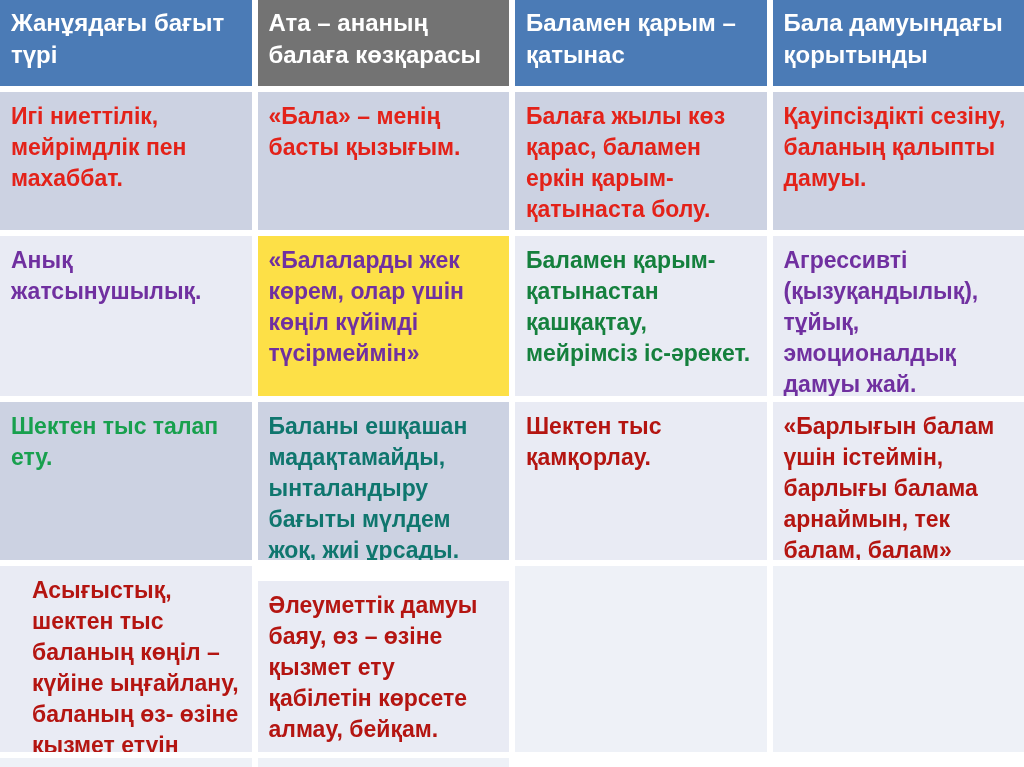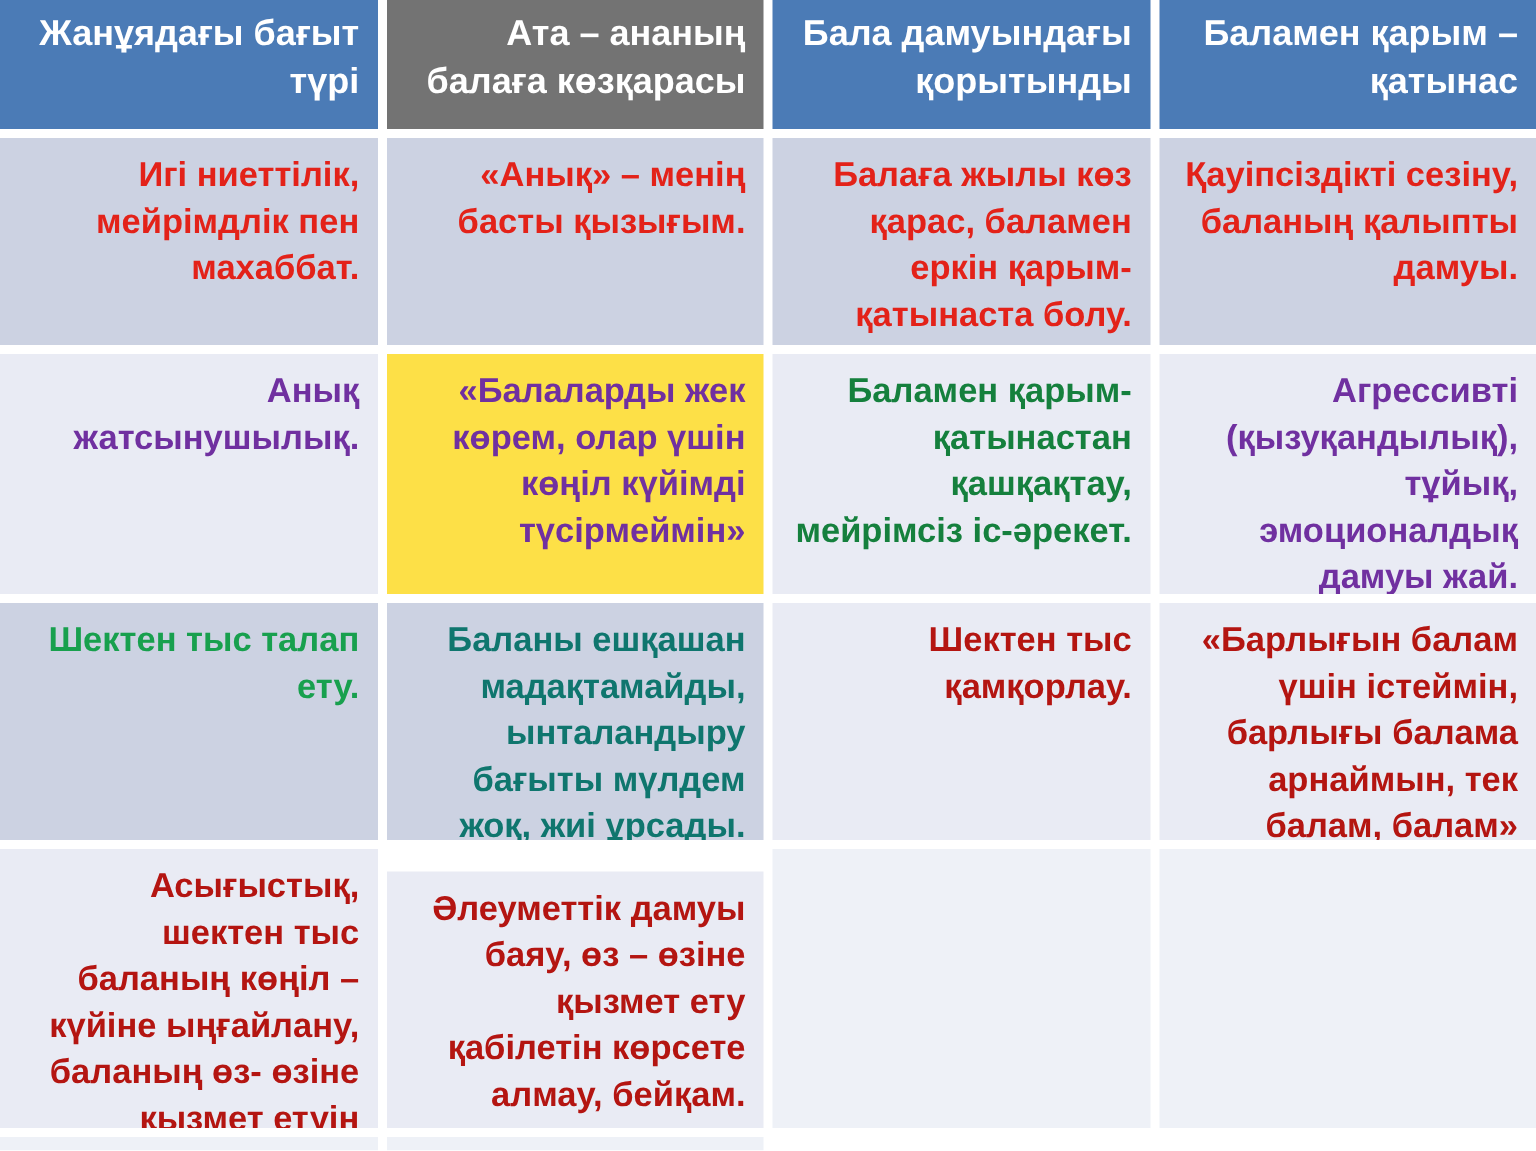--- a/index.html
+++ b/index.html
@@ -23,21 +23,20 @@
     width: 1024px;
     grid-template-columns: repeat(4, 1fr);
     grid-template-rows: 86px 138px 160px 158px 186px 9px;
     column-gap: 6px;
     row-gap: 6px;
     background: #ffffff;
   }
   .cell {
     box-sizing: border-box;
     overflow: hidden;
-    text-align: right;
   }
   .hcell {
     padding: 7px 12px 0 11px;
     font-size: 24px;
     font-weight: bold;
     line-height: 32px;
   }
   .bcell {
     padding: 9px 12px 0 11px;
     font-size: 23px;
@@ -49,25 +48,25 @@
   }
 </style>
 </head>
 <body>
 
 <div class="slide">
   <div class="grid">
 
     <div class="cell hcell" style="background: rgb(75, 123, 182); color: rgb(255, 255, 255);">Жанұядағы бағыт түрі</div>
     <div class="cell hcell" style="background: #737373; color: rgb(255, 255, 255);">Ата – ананың балаға көзқарасы</div>
+    <div class="cell hcell" style="background: rgb(75, 123, 182); color: rgb(255, 255, 255);">Баламен қарым – қатынас</div>
     <div class="cell hcell" style="background: rgb(75, 123, 182); color: rgb(255, 255, 255);">Бала дамуындағы қорытынды</div>
-    <div class="cell hcell" style="background: rgb(75, 123, 182); color: rgb(255, 255, 255);">Баламен қарым – қатынас</div>
 
     <div class="cell bcell" style="color: rgb(227, 34, 25); background: rgb(204, 210, 226);">Игі ниеттілік, мейрімдлік пен махаббат.</div>
-    <div class="cell bcell" style="color: rgb(227, 34, 25); background: rgb(204, 210, 226);">«Анық» – менің басты қызығым.</div>
+    <div class="cell bcell" style="color: rgb(227, 34, 25); background: rgb(204, 210, 226);">«Бала» – менің басты қызығым.</div>
     <div class="cell bcell" style="color: rgb(227, 34, 25); background: rgb(204, 210, 226);">Балаға жылы көз қарас, баламен еркін қарым-қатынаста болу.</div>
     <div class="cell bcell" style="color: rgb(227, 34, 25); background: rgb(204, 210, 226);">Қауіпсіздікті сезіну, баланың қалыпты дамуы.</div>
 
     <div class="cell bcell" style="color: rgb(112, 48, 160); background: rgb(233, 235, 244);">Анық жатсынушылық.</div>
     <div class="cell bcell" style="color: rgb(112, 48, 160); background: #fde047;">«Балаларды жек көрем, олар үшін көңіл күйімді түсірмеймін»</div>
     <div class="cell bcell" style="color: #15803d; background: rgb(233, 235, 244);">Баламен қарым-қатынастан қашқақтау, мейрімсіз іс-әрекет.</div>
     <div class="cell bcell" style="color: rgb(112, 48, 160); background: rgb(233, 235, 244);">Агрессивті (қызуқандылық), тұйық, эмоционалдық дамуы жай.</div>
 
     <div class="cell bcell" style="color: rgb(24, 160, 78); background: rgb(204, 210, 226);">Шектен тыс талап ету.</div>
     <div class="cell bcell" style="color: #0f766e; background: rgb(204, 210, 226);">Баланы ешқашан мадақтамайды, ынталандыру бағыты мүлдем жоқ, жиі ұрсады.</div>

